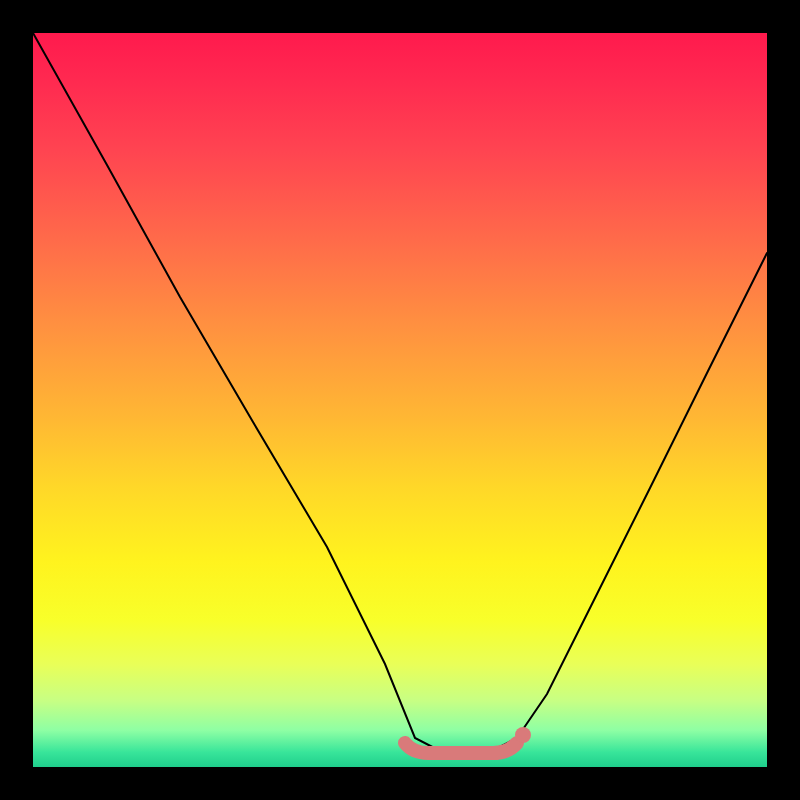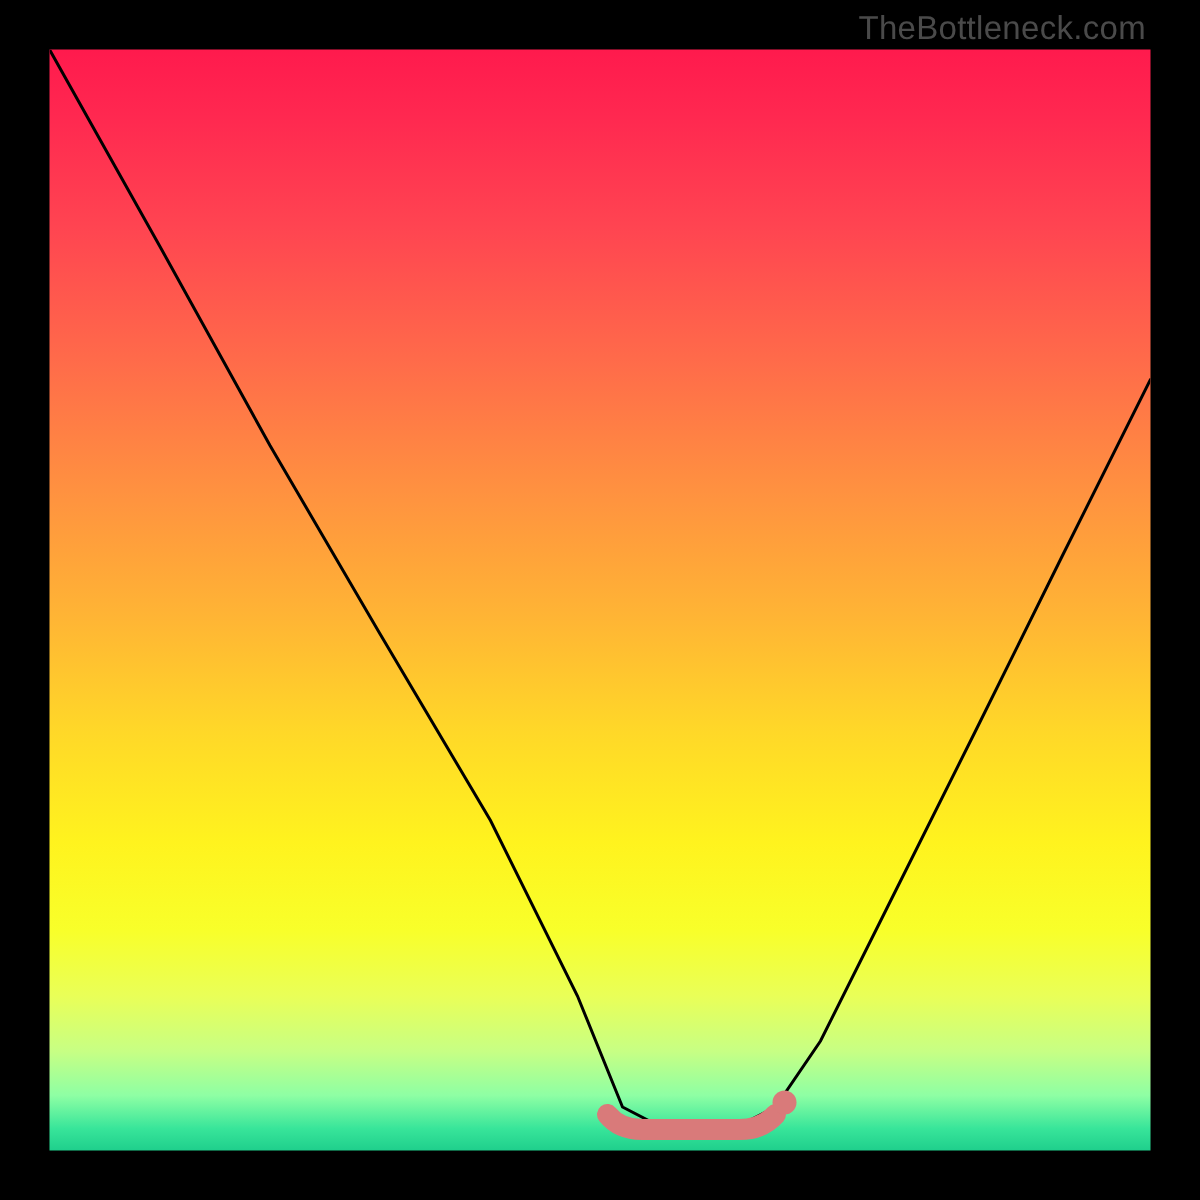--- a/index.html
+++ b/index.html
@@ -99,15 +99,14 @@
 
       <path class="bottom-seg" d="M 372 710
                Q 380 720 395 720
                L 460 720
                Q 475 720 484 710"></path>
 
       <circle class="bottom-dot" r="8" cx="490" cy="702"></circle>
     </svg>
   </div>
 
-  <div class="attribution">TheBottleneck.com</div>
 
 </div>
 
 </body></html>

